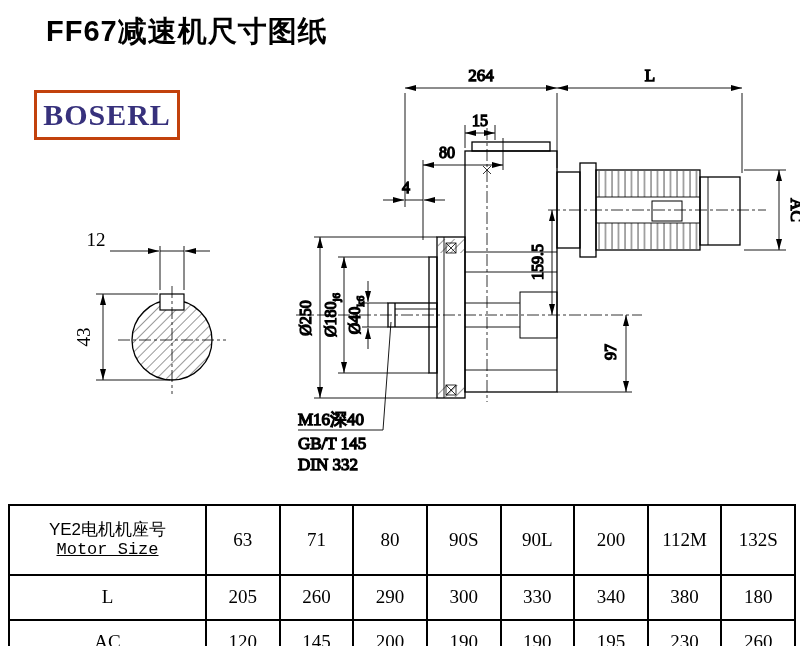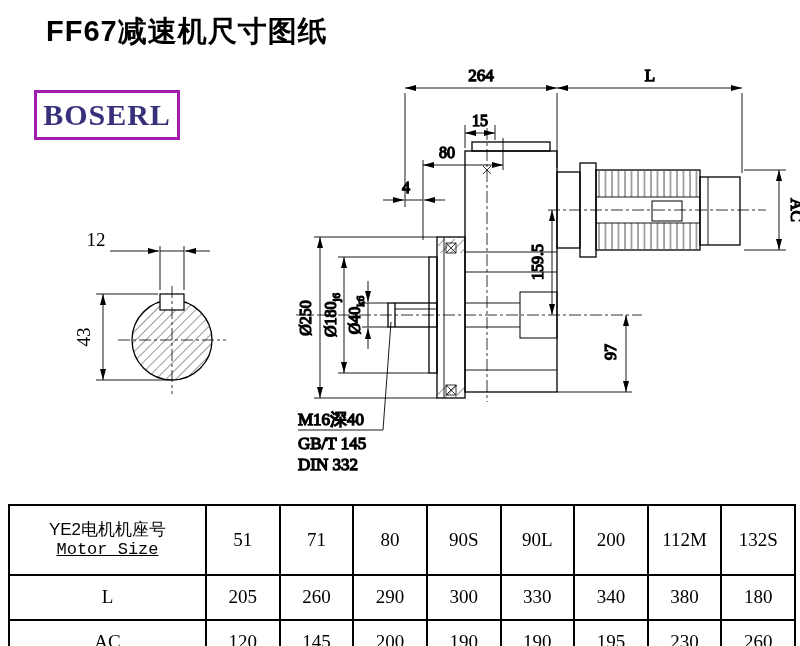--- a/index.html
+++ b/index.html
@@ -1,21 +1,21 @@
 <!DOCTYPE html>
 <html><head>
 <meta charset="utf-8">
 <style>
   html,body{margin:0;padding:0;background:#fff;}
   .stage{position:relative;width:800px;height:646px;background:#fff;overflow:hidden;
          font-family:"Liberation Sans",sans-serif;color:#000;}
   .page-title{position:absolute;left:46px;top:12px;font-size:29px;font-weight:700;
               letter-spacing:1px;font-family:"Liberation Sans",sans-serif;}
   .brand-box{position:absolute;left:34px;top:90px;width:140px;height:44px;
-             border:3px solid #a21caf;display:flex;align-items:center;justify-content:center;}
+             border:3px solid #c2410c;display:flex;align-items:center;justify-content:center;}
   .brand-text{font-family:"Liberation Serif",serif;font-weight:700;font-size:30px;
               color:#37317c;letter-spacing:1px;}
   svg.drawing{position:absolute;left:0;top:0;}
   svg text{font-family:"Liberation Serif",serif;fill:#000;}
   table.dims{position:absolute;left:8px;top:504px;width:788px;border-collapse:collapse;
              table-layout:fixed;font-family:"Liberation Serif",serif;}
   table.dims td{border:2px solid #000;text-align:center;vertical-align:middle;
                 font-size:19px;padding:8px;line-height:1.2;}
   tr.hdr td{height:52px;}
   tr.row td{height:27px;}
@@ -208,21 +208,21 @@
         <col>
         <col>
         <col>
     </colgroup>
     <tbody>
         <tr class="hdr">
       <td>
         <div class="hdr-cn">YE2电机机座号</div>
         <div class="hdr-en">Motor Size</div>
       </td>
-      <td>51</td>
+      <td>63</td>
       <td>71</td>
       <td>80</td>
       <td>90S</td>
       <td>90L</td>
       <td>200</td>
       <td>112M</td>
       <td>132S</td>
     </tr>
     <tr class="row">
       <td>L</td>

